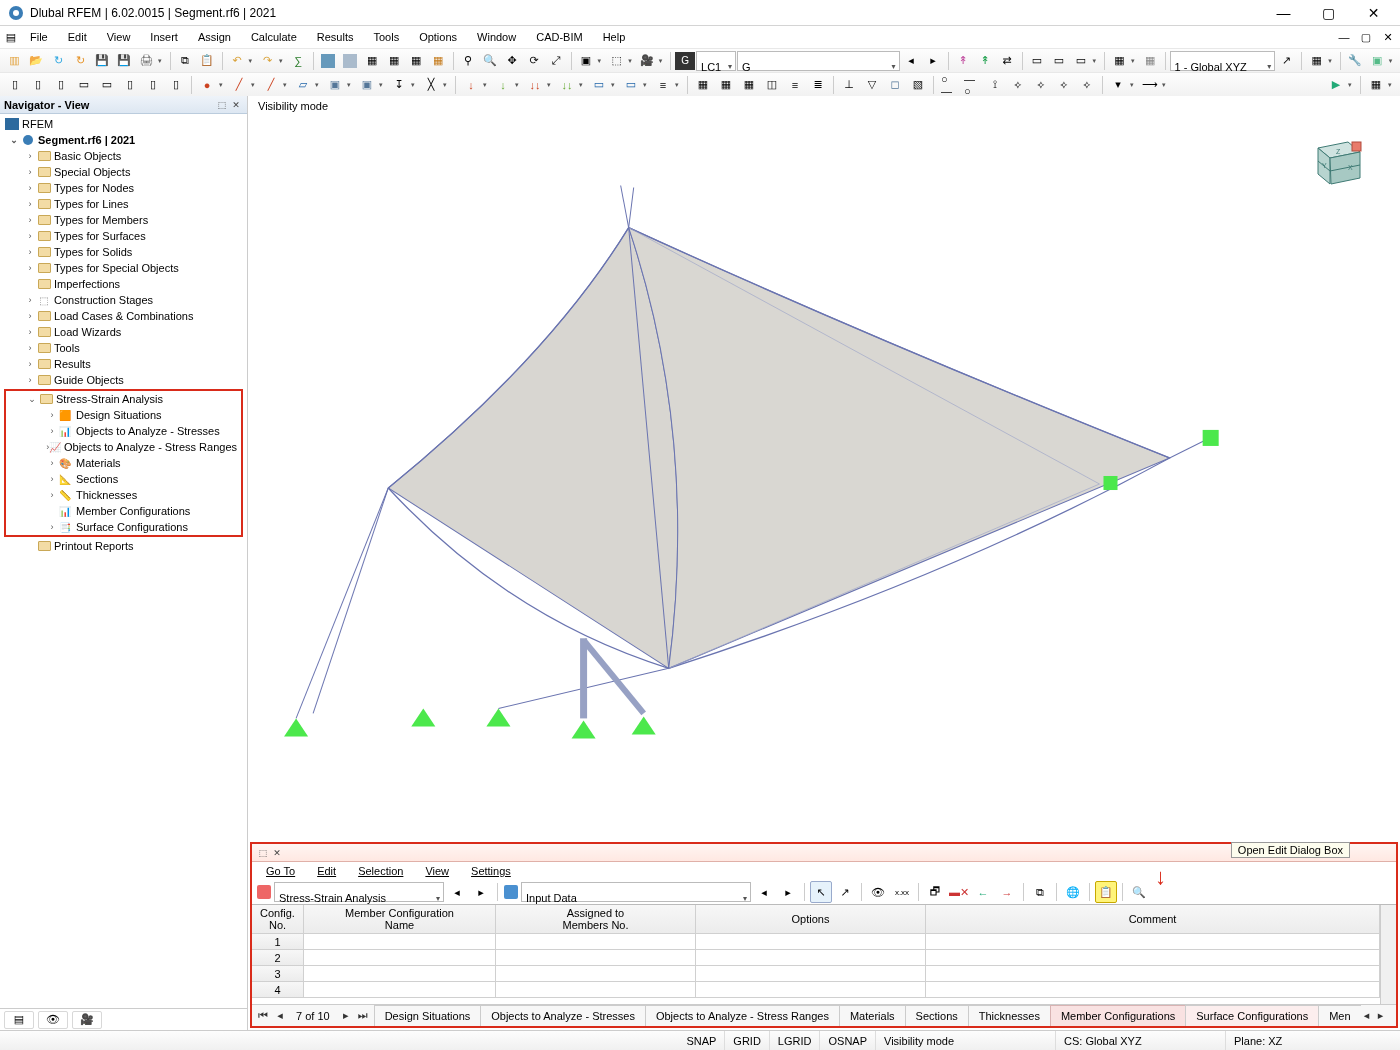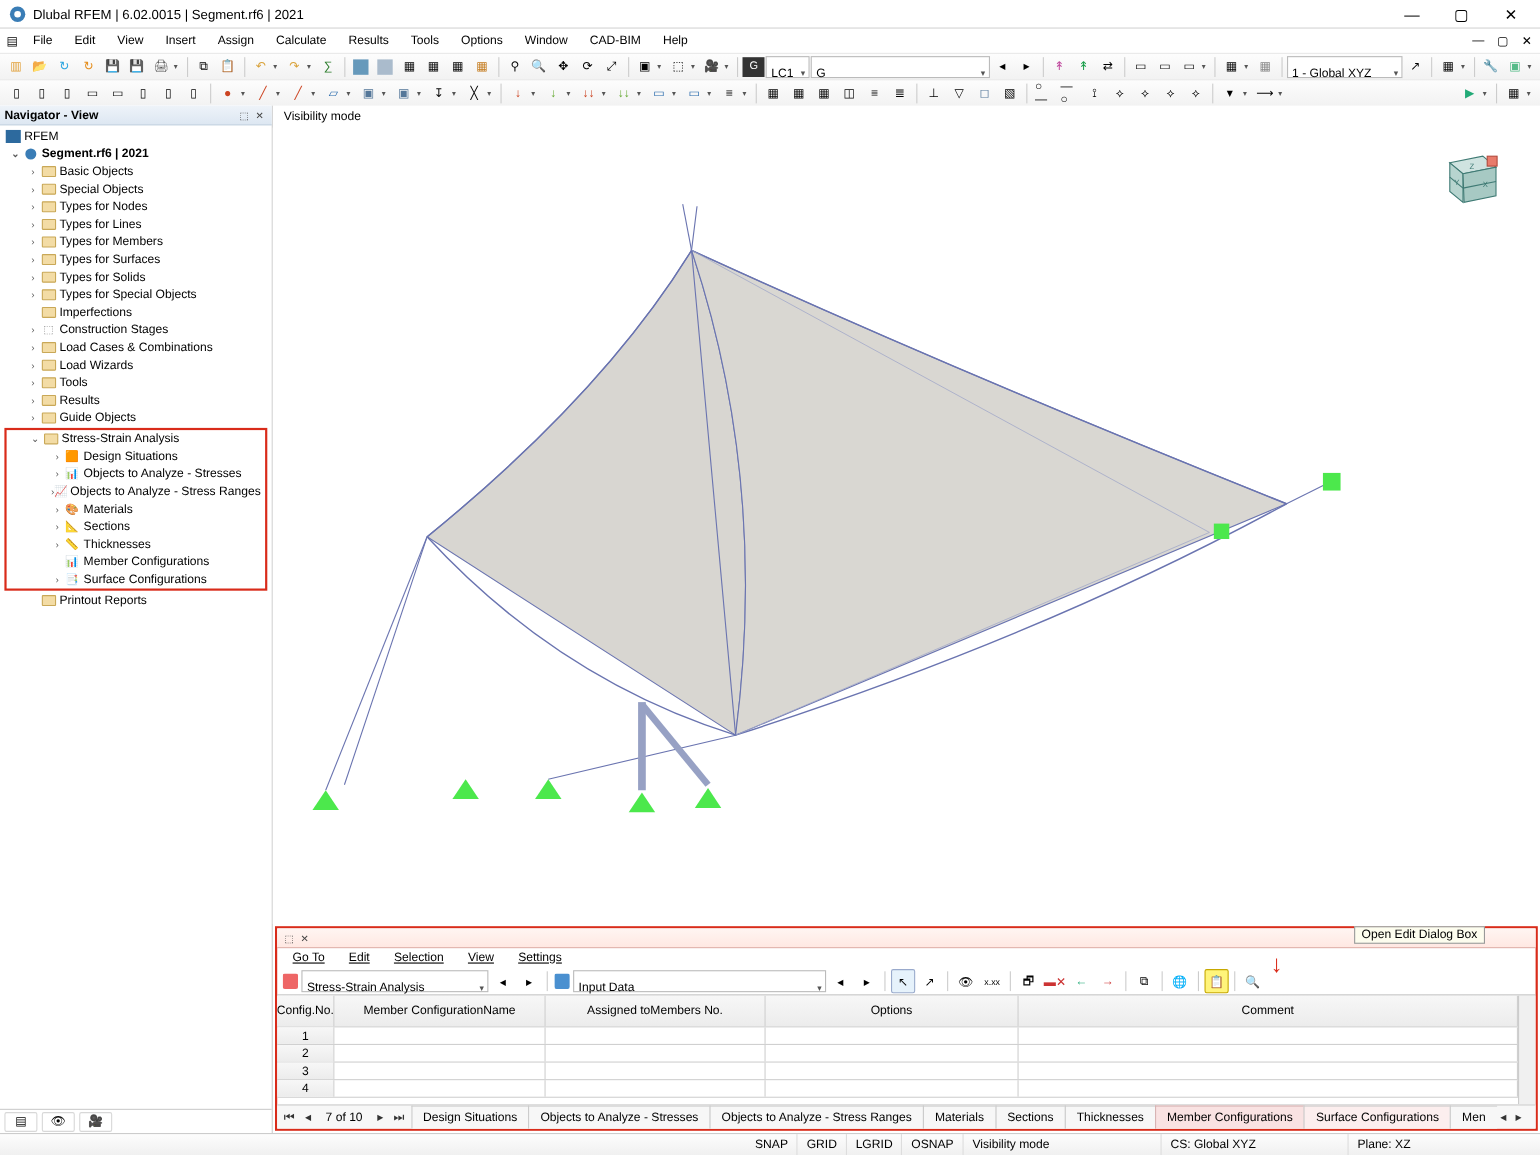--- a/index.html
+++ b/index.html
@@ -232,21 +232,21 @@
   border-top: 1px solid #bbb;
   font-size: 11px;
   overflow: hidden;
 }
 .dt-head-row, .dt-row {
   display: flex;
   border-bottom: 1px solid #d0d0d0;
 }
 .dt-head-row { background: linear-gradient(#f7f7f7, #ececec); }
 .dt-head-row .dt-cell {
-  height: 28px; display: flex; flex-direction: row;
+  height: 28px; display: flex; flex-direction: column;
   align-items: center; justify-content: center;
   text-align: center;
 }
 .dt-row .dt-cell { height: 15px; }
 .dt-cell {
   border-right: 1px solid #d0d0d0;
   padding: 0 4px;
 }
 .dt-row-hdr {
   width: 52px; background: linear-gradient(#f7f7f7,#ececec);

